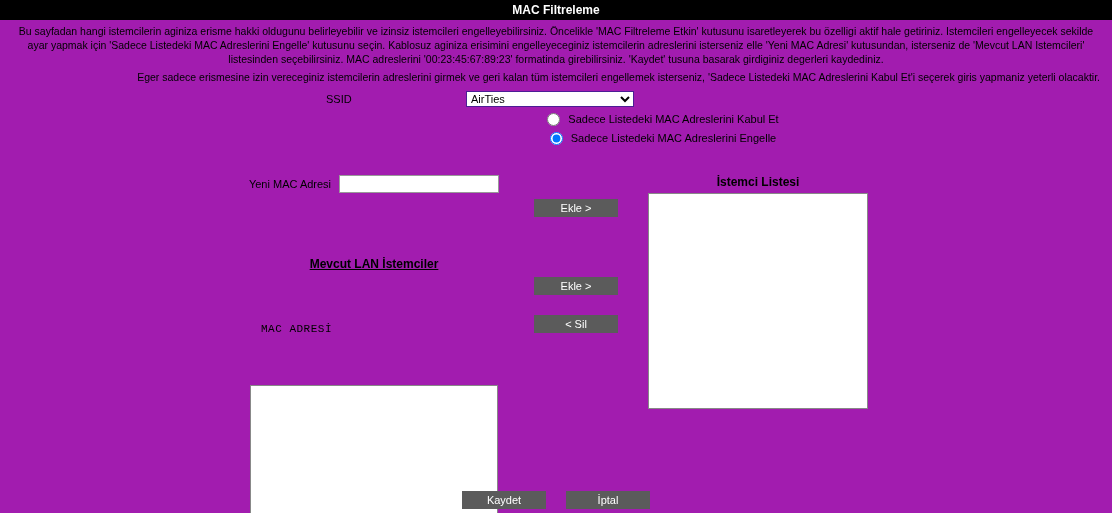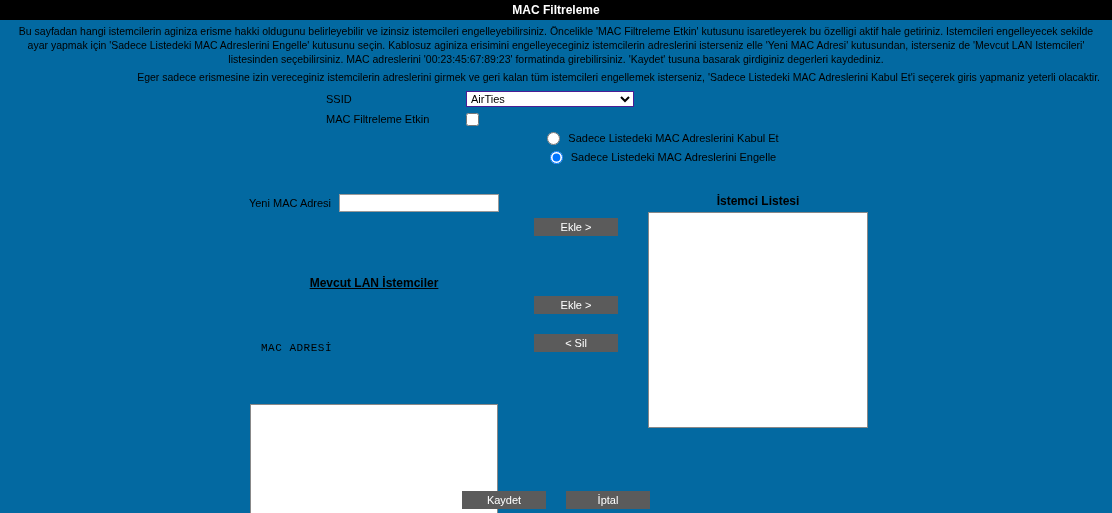--- a/index.html
+++ b/index.html
@@ -7,21 +7,21 @@
     margin: 0;
     padding: 0;
     font-family: Arial, Helvetica, sans-serif;
     font-size: 11px;
     background: #efefef;
     color: #000;
   }
   .page {
     width: 1112px;
     height: 513px;
-    background: #0369a1;
+    background: #a21caf;
     position: relative;
   }
   .title-bar {
     background: #000;
     color: #fff;
     font-weight: bold;
     text-align: center;
     padding: 3px 0;
     font-size: 12px;
   }
@@ -184,24 +184,20 @@
 
   <div class="intro">Bu sayfadan hangi istemcilerin aginiza erisme hakki oldugunu belirleyebilir ve izinsiz istemcileri engelleyebilirsiniz. Öncelikle 'MAC Filtreleme Etkin' kutusunu isaretleyerek bu özelligi aktif hale getiriniz. Istemcileri engelleyecek sekilde ayar yapmak için 'Sadece Listedeki MAC Adreslerini Engelle' kutusunu seçin. Kablosuz aginiza erisimini engelleyeceginiz istemcilerin adreslerini isterseniz elle 'Yeni MAC Adresi' kutusundan, isterseniz de 'Mevcut LAN Istemcileri' listesinden seçebilirsiniz. MAC adreslerini '00:23:45:67:89:23' formatinda girebilirsiniz. 'Kaydet' tusuna basarak girdiginiz degerleri kaydediniz.</div>
   <div class="intro2">Eger sadece erismesine izin vereceginiz istemcilerin adreslerini girmek ve geri kalan tüm istemcileri engellemek isterseniz, 'Sadece Listedeki MAC Adreslerini Kabul Et'i seçerek giris yapmaniz yeterli olacaktir.</div>
 
   <div class="config-rows">
     <div class="config-row">
       <span class="config-label">SSID</span>
       <select class="ssid">
         <option>AirTies</option>
       </select>
-    </div>
-    <div class="config-row">
-      <span class="config-label">MAC Filtreleme Etkin</span>
-      <input type="checkbox" style="">
     </div>
     <div class="radio-row">
       <input type="radio" name="mode" style="">
       <span>Sadece Listedeki MAC Adreslerini Kabul Et</span>
     </div>
     <div class="radio-row">
       <input type="radio" name="mode" checked="" style="">
       <span>Sadece Listedeki MAC Adreslerini Engelle</span>
     </div>
   </div>

